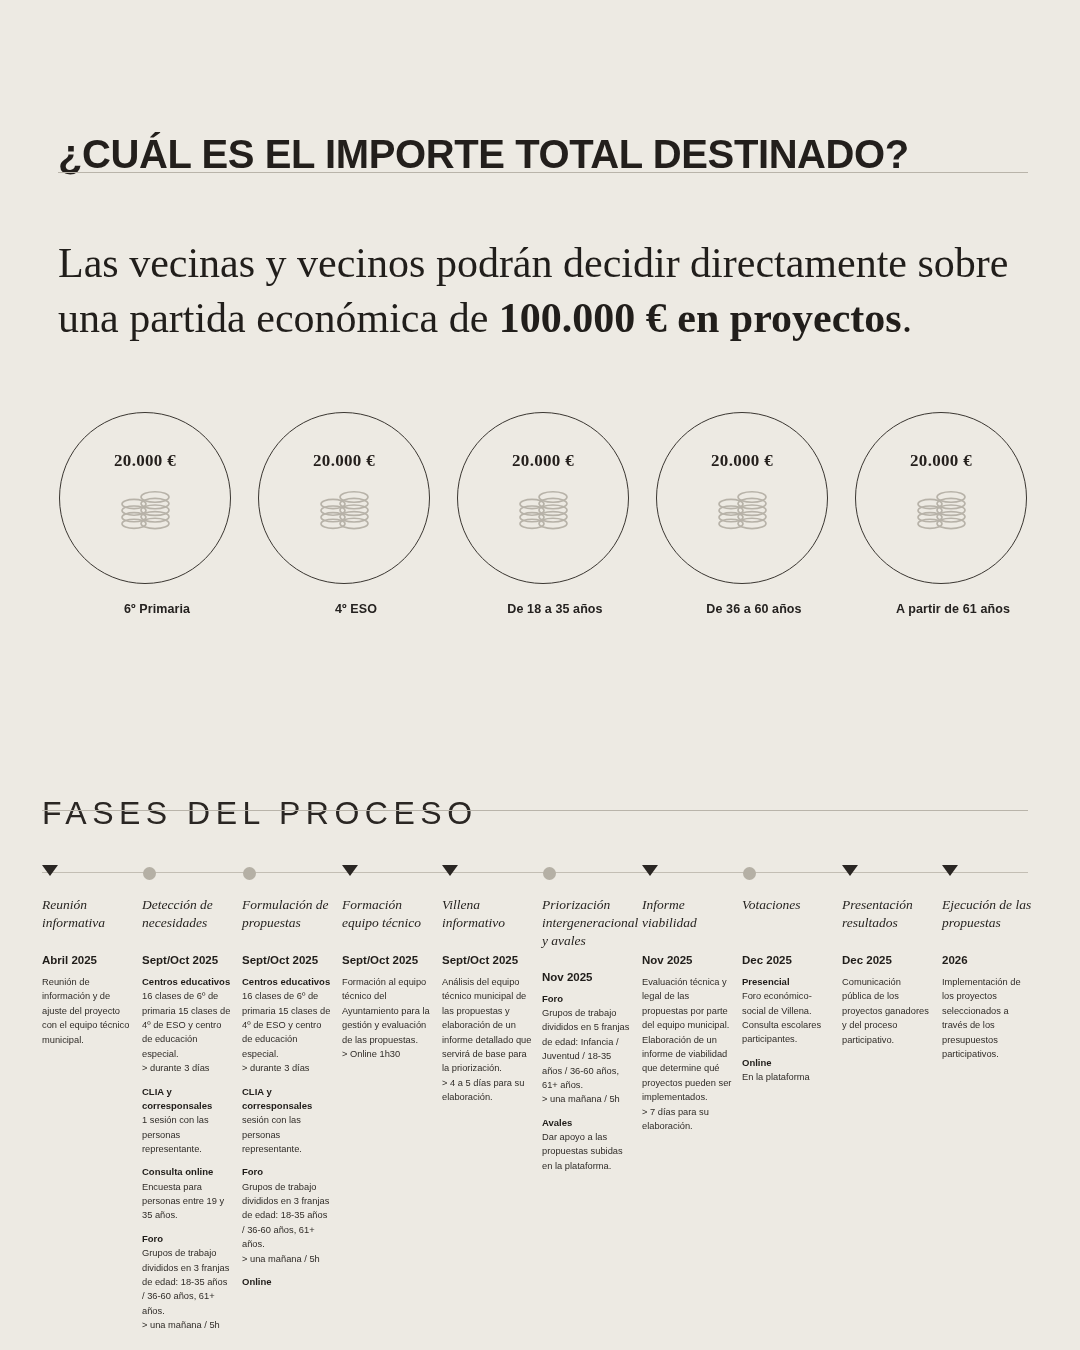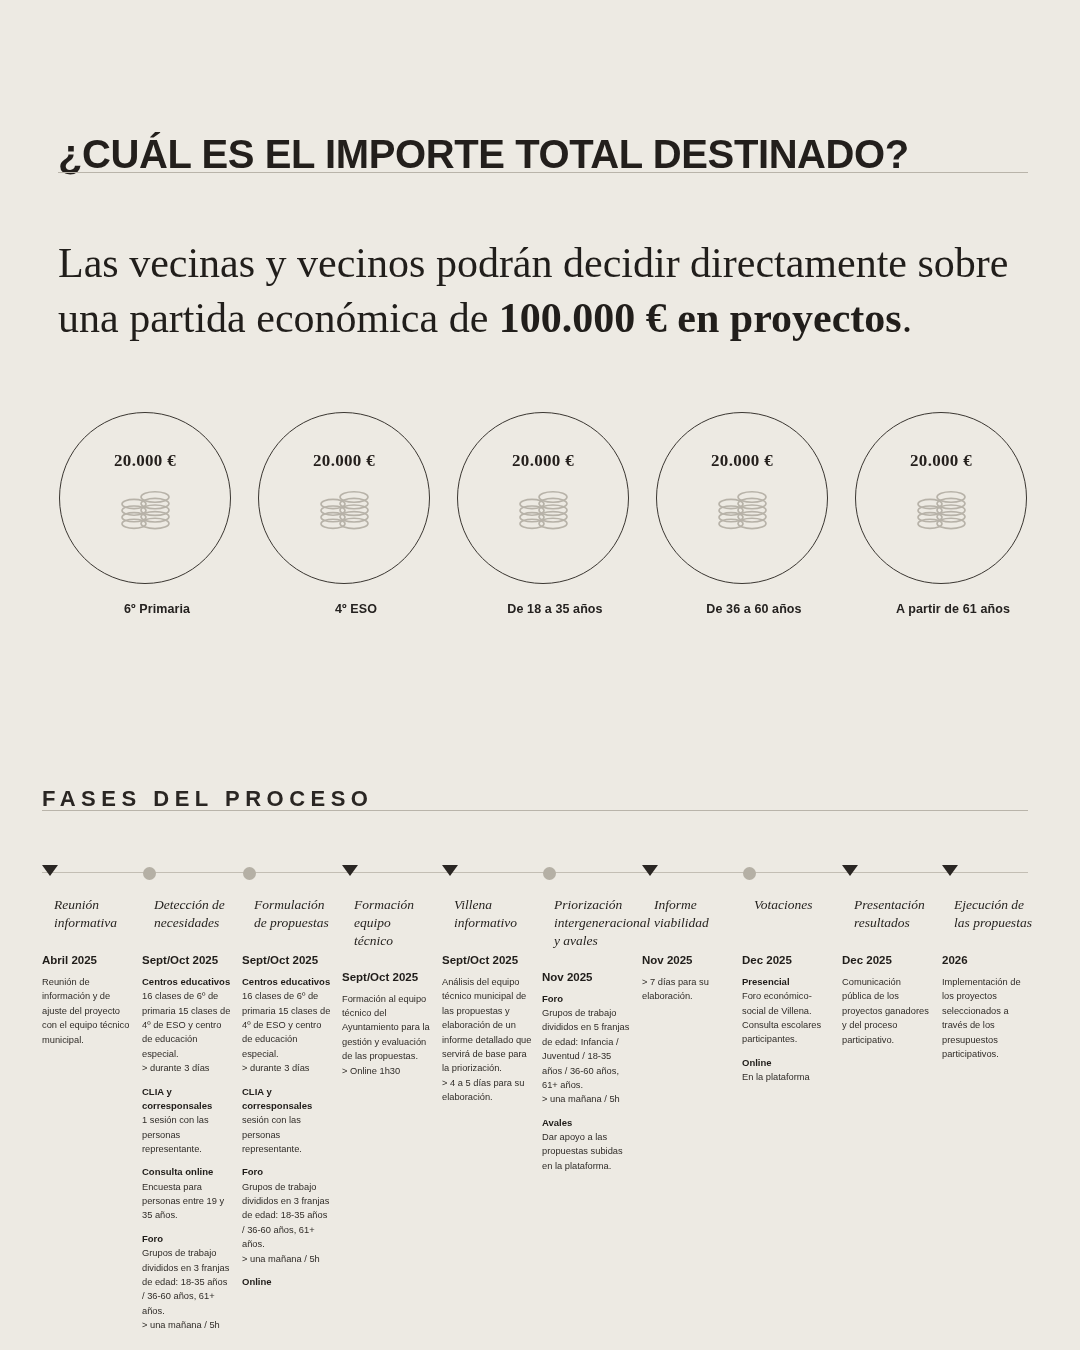--- a/index.html
+++ b/index.html
@@ -103,22 +103,22 @@
     text-align: center;
     letter-spacing: 0.1px;
     margin-left: 24px;
   }
 
   
   .section-title {
     position: absolute;
     left: 42px;
     top: 768px;
-    font-size: 22px;
-    font-weight: bold;
+    font-size: 32px;
+    font-weight: normal;
     letter-spacing: 5.5px;
     color: #2a2623;
   }
   .rule-section {
     left: 42px;
     top: 810px;
     width: 986px;
   }
   .timeline-line {
     position: absolute;
@@ -168,21 +168,20 @@
   }
 
   .phase-name {
     font-family: "Liberation Serif", serif;
     font-style: italic;
     font-size: 13.5px;
     line-height: 1.35;
     color: #221f1c;
     margin-top: 10px;
     min-height: 38px;
-    margin-left: 12px;
   }
   .phase-date {
     margin-top: 20px;
     font-size: 11.5px;
     font-weight: bold;
     color: #1f1c19;
   }
   .blk {
     margin-top: 9px;
   }
@@ -400,20 +399,21 @@
           <div class="blk-text">Dar apoyo a las propuestas subidas en la plataforma.</div>
         </div>
       </div>
       <div class="phase">
         <div class="marker">
           <div class="tri"></div>
         </div>
         <div class="phase-name">Informe viabilidad</div>
         <div class="phase-date">Nov 2025</div>
         <div class="blk">
+          <div class="blk-text">Evaluación técnica y legal de las propuestas por parte del equipo municipal. Elaboración de un informe de viabilidad que determine qué proyectos pueden ser implementados.</div>
           <div class="blk-text">&gt; 7 días para su elaboración.</div>
         </div>
       </div>
       <div class="phase">
         <div class="marker">
           <div class="dot"></div>
         </div>
         <div class="phase-name">Votaciones</div>
         <div class="phase-date">Dec 2025</div>
         <div class="blk">

